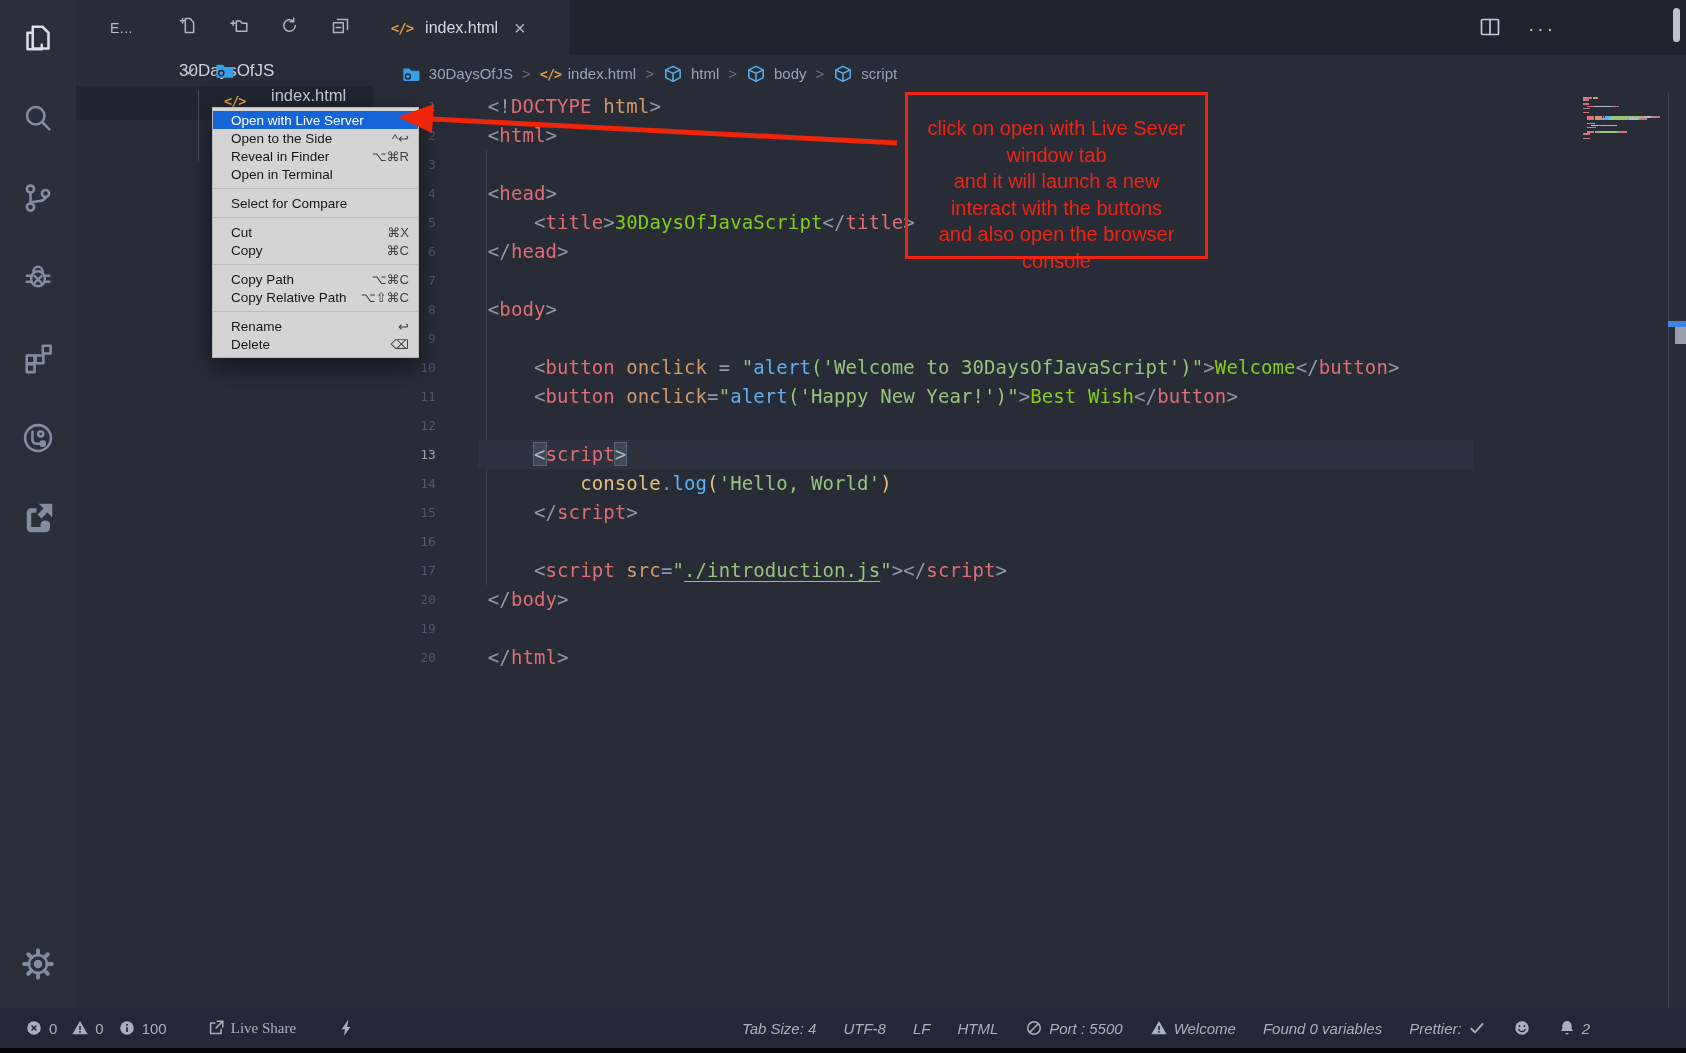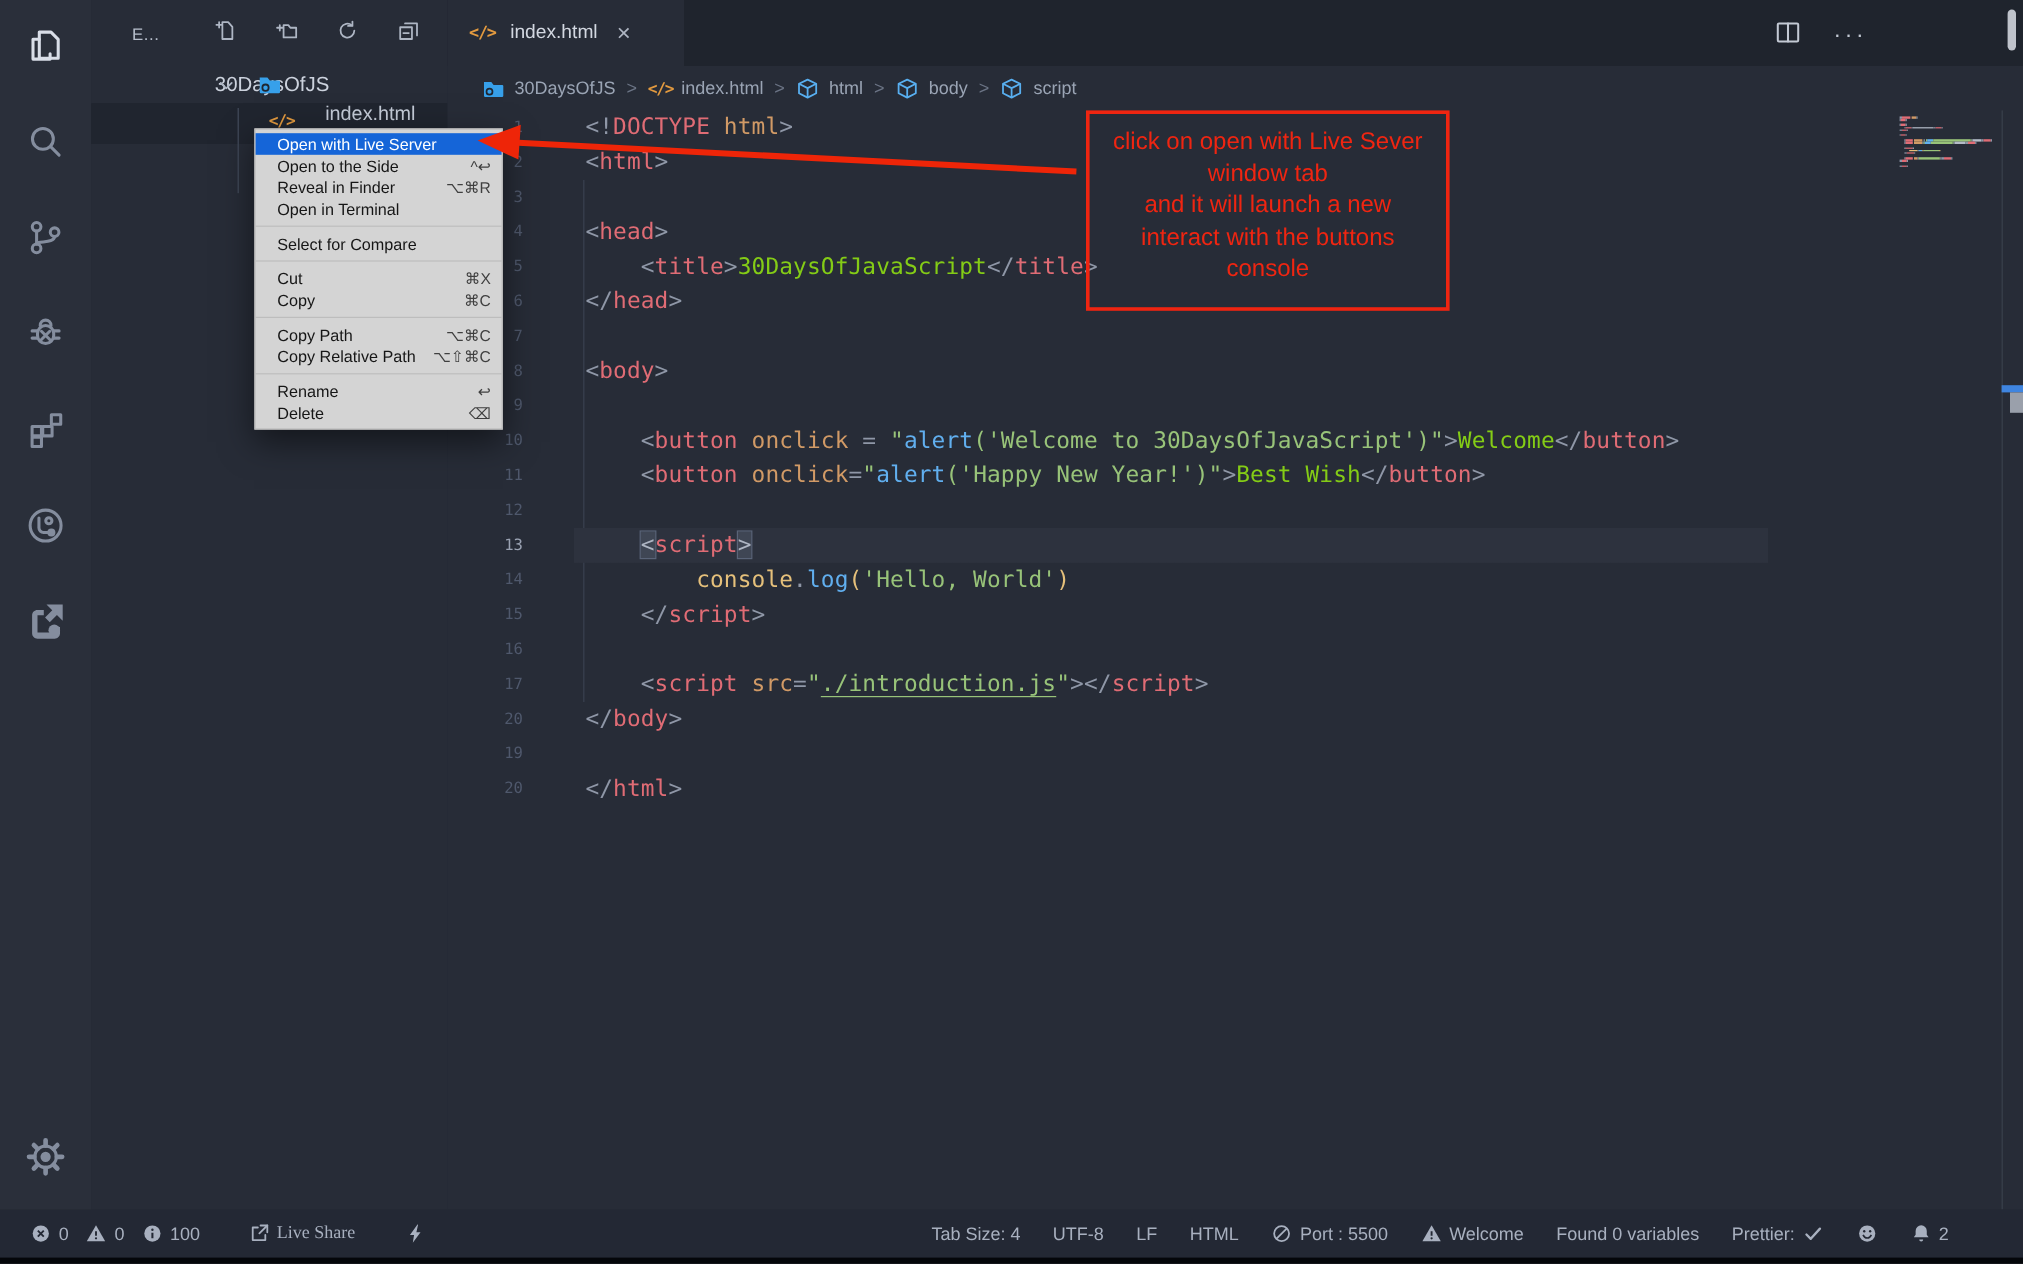--- a/index.html
+++ b/index.html
@@ -80,29 +80,29 @@
   .ctx-menu{position:absolute;left:212px;top:107px;width:207px;background:#d4d4d4;z-index:50;
             box-shadow:0 10px 26px rgba(0,0,0,.5);padding:3px 0 4px 0;border:1px solid #b9b9b9;box-sizing:border-box;}
   .menu-item{height:18px;display:flex;align-items:center;justify-content:space-between;
              padding:0 9px 0 18px;font-size:13.5px;color:#161616;}
   .menu-item .sc{color:#3f3f3f;font-size:13px;}
   .menu-item.highlighted{background:#1565d8;color:#fff;}
   .menu-sep{height:1px;background:#bdbdbd;margin:5px 0;}
 
   
   .annot{position:absolute;left:905px;top:92px;width:303px;height:167px;border:3px solid #ef2511;
-         box-sizing:border-box;z-index:55;text-align:center;padding-top:10px;}
+         box-sizing:border-box;z-index:55;text-align:center;padding-top:20px;}
   .annot-line{color:#ef2511;font-size:20px;line-height:26.5px;font-family:"Liberation Sans",sans-serif;}
   .arrow-overlay{position:absolute;left:0;top:0;width:1686px;height:1053px;z-index:56;pointer-events:none;}
 
   
   .statusbar{position:absolute;left:0;bottom:5px;right:0;height:40px;background:#232834;color:#a8b0bf;
              display:flex;align-items:center;font-size:15px;}
   .sb-left{display:flex;align-items:center;gap:14px;padding-left:25px;}
-  .sb-right{margin-left:auto;display:flex;align-items:center;gap:27px;padding-right:62px;}
+  .sb-right{margin-left:auto;display:flex;align-items:center;gap:27px;padding-right:96px;font-style:italic;}
   .sb-item{display:flex;align-items:center;gap:6px;white-space:nowrap;}
   .sb-item svg{width:18px;height:18px;display:block;}
   .bottom-strip{position:absolute;left:0;bottom:0;right:0;height:5px;background:#04060a;}
 </style>
 </head>
 <body>
 
 <div class="app">
   <div class="main">
 
@@ -485,20 +485,21 @@
         <span>Delete</span>
         <span class="sc">⌫</span>
       </div>
     </div>
 
   <div class="annot" id="annot">
       <div class="annot-line">click on open with Live Sever</div>
       <div class="annot-line">window tab</div>
       <div class="annot-line">and it will launch a new</div>
       <div class="annot-line">interact with the buttons</div>
+      <div class="annot-line">and also open the browser</div>
       <div class="annot-line">console</div>
     </div>
 
   <svg class="arrow-overlay">
     <line x1="897" y1="143" x2="432" y2="119" stroke="#ee2508" stroke-width="5"></line>
     <polygon points="398,117 434,104 432,133" fill="#ee2508"></polygon>
   </svg>
 
   <div class="statusbar">
     <div class="sb-left" id="sb-left">

